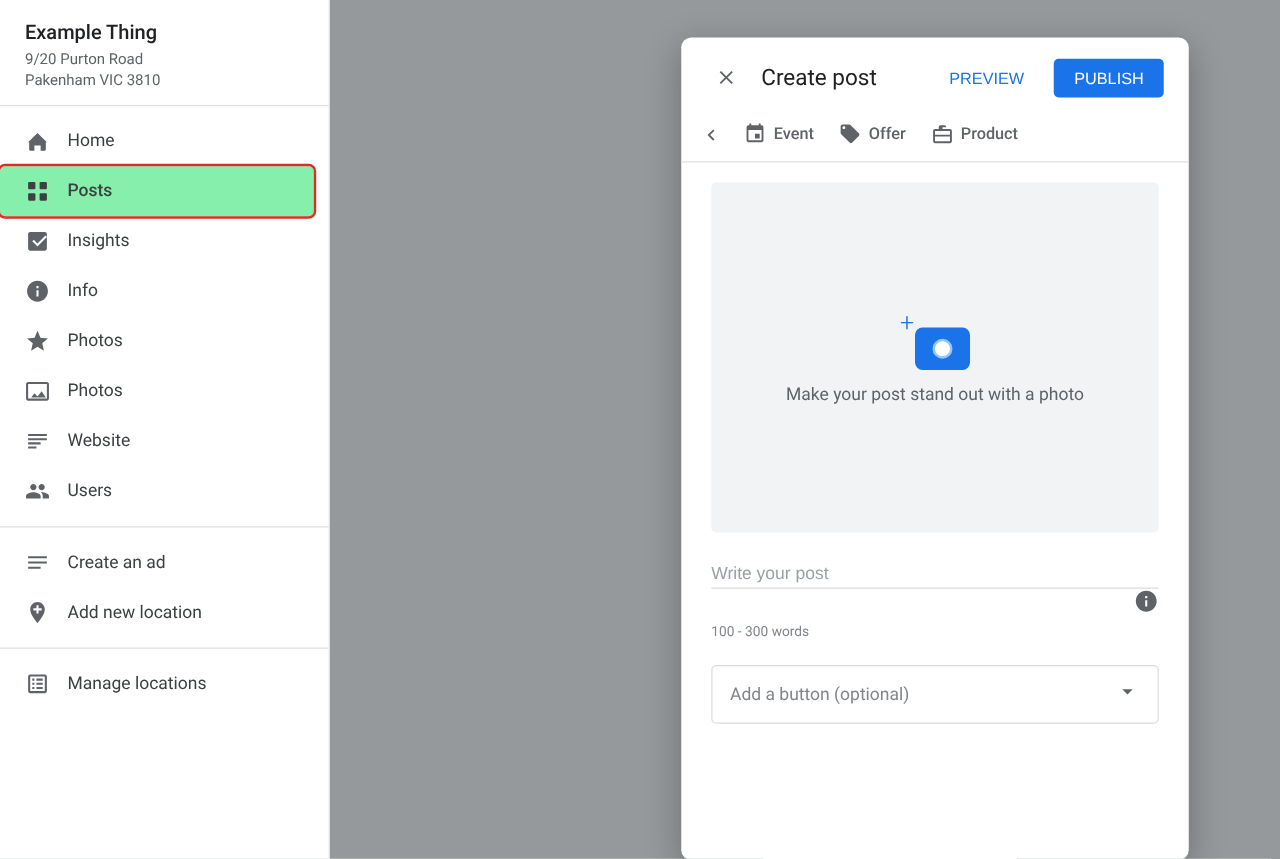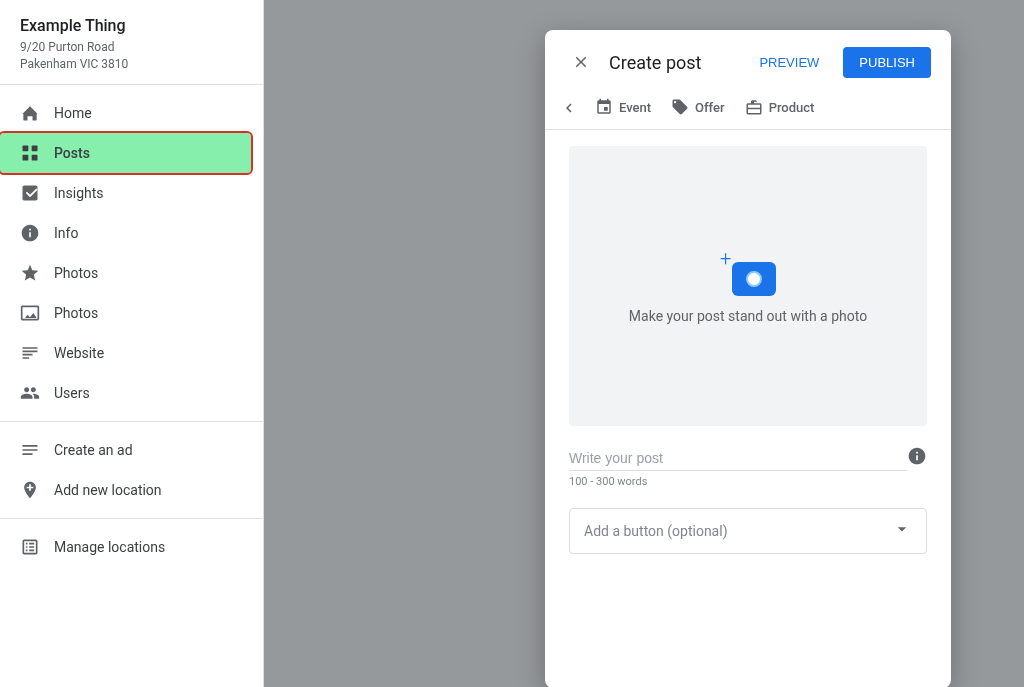--- a/index.html
+++ b/index.html
@@ -292,22 +292,23 @@
       padding: 4px 0;
       background: transparent;
     }
 
     .post-input::placeholder {
       color: #9aa0a6;
     }
 
     .post-input-row {
       display: flex;
-      align-items: flex-start;
+      align-items: flex-end;
       justify-content: space-between;
+      flex-direction: column;
     }
 
     .post-info-icon {
       color: #5f6368;
       font-size: 16px;
       cursor: pointer;
     }
 
     .post-word-count {
       font-size: 11px;

